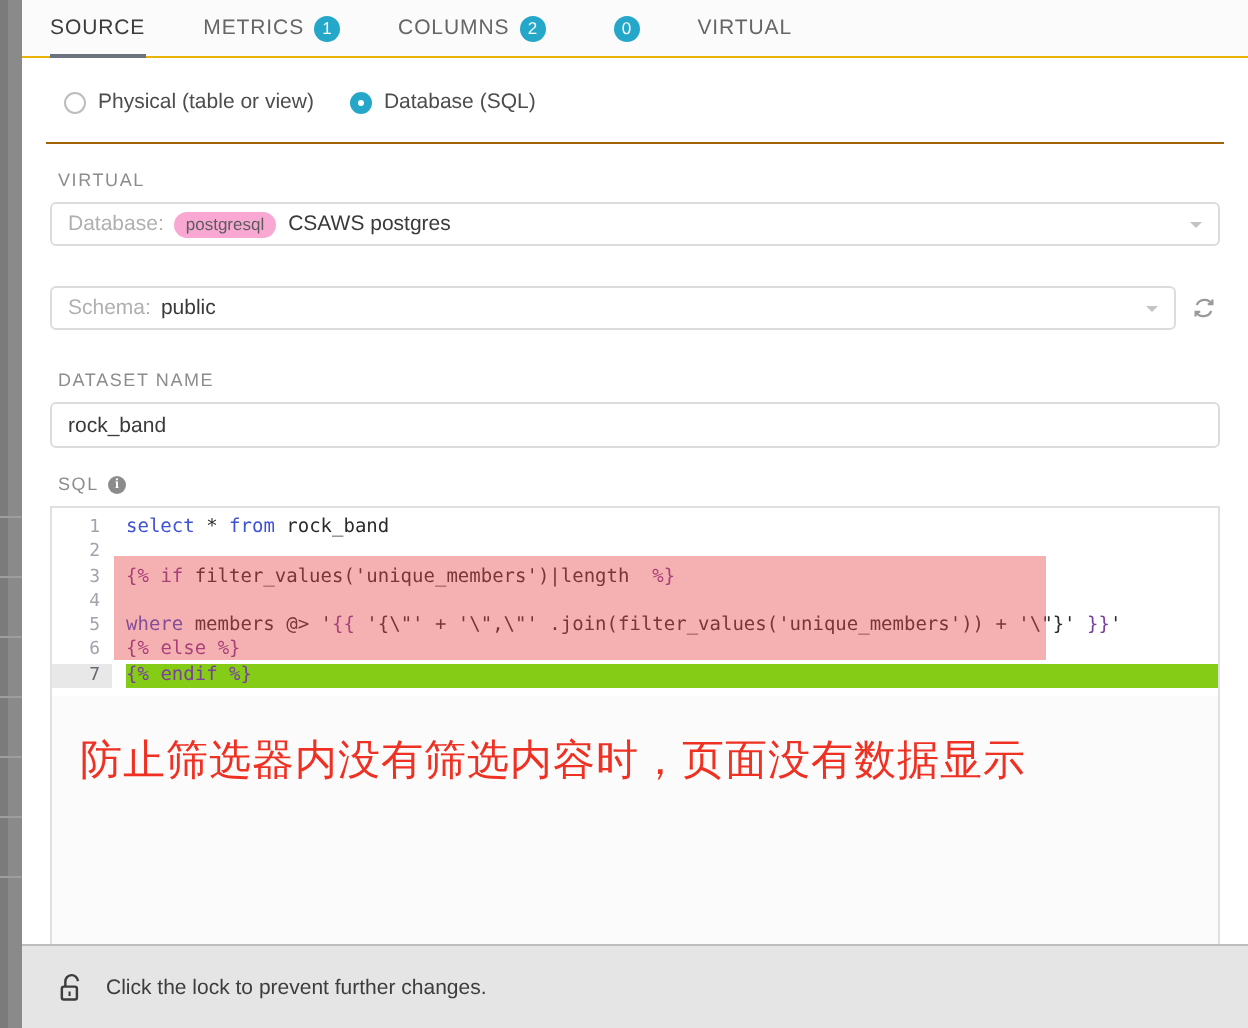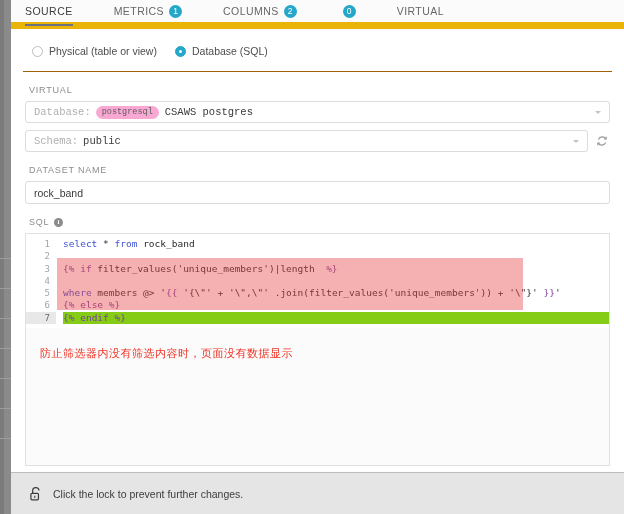--- a/index.html
+++ b/index.html
@@ -42,25 +42,25 @@
     left: 11px; top: 0;
     width: 613px; height: 514px;
     background: #ffffff;
   }
 
   
   .tabbar {
     position: relative;
     height: 29px;
     background: #fbfbfb;
-    border-bottom: 7px solid #eab308;
+    border-bottom: 1px solid #eab308;
     padding-left: 14px;
     display: flex;
     align-items: center;
-    gap: 12px;
+    gap: 0;
   }
   .tab {
     display: flex;
     align-items: center;
     height: 29px;
     padding: 0 14px 0 0;
     margin-right: 15px;
     font-size: 10.5px;
     letter-spacing: .45px;
     color: #666666;
@@ -153,21 +153,21 @@
     border-radius: 50%;
     background: #8c8c8c;
     color: #ffffff;
     font-size: 7px;
     font-weight: bold;
     margin-left: 5px;
     font-family: "Liberation Serif", serif;
     line-height: 9px;
   }
 
-  .select-row { display: flex; align-items: center; margin-bottom: 7px; font-family: Liberation Mono, monospace; }
+  .select-row { display: flex; align-items: center; margin-bottom: 20px; }
 
   .select-box {
     flex: 1 1 auto;
     height: 22px;
     border: 1px solid #dcdcdc;
     border-radius: 3px;
     background: #ffffff;
     display: flex;
     align-items: center;
     padding: 0 8px;
@@ -279,21 +279,21 @@
     width: 466px;
     height: 52px;
     background: rgba(230,70,70,0.42);
     pointer-events: none;
   }
 
   .annot {
     position: absolute;
     left: 14px;
     top: 112px;
-    font-size: 11px;
+    font-size: 21px;
     color: #ef3124;
     letter-spacing: .5px;
     font-family: "DejaVu Sans", sans-serif;
     white-space: nowrap;
   }
 
   
   .footer {
     position: absolute;
     left: 0; bottom: 0;

